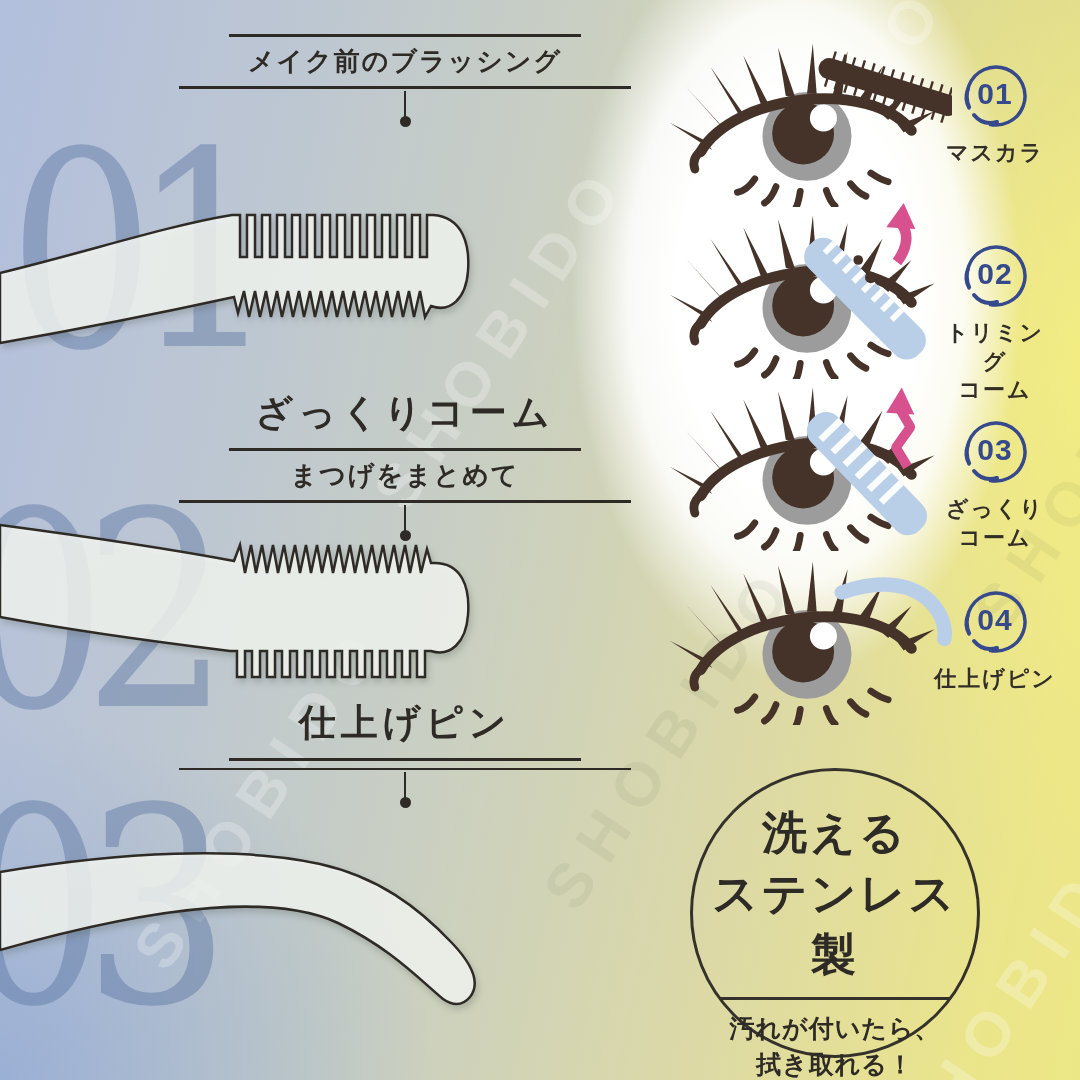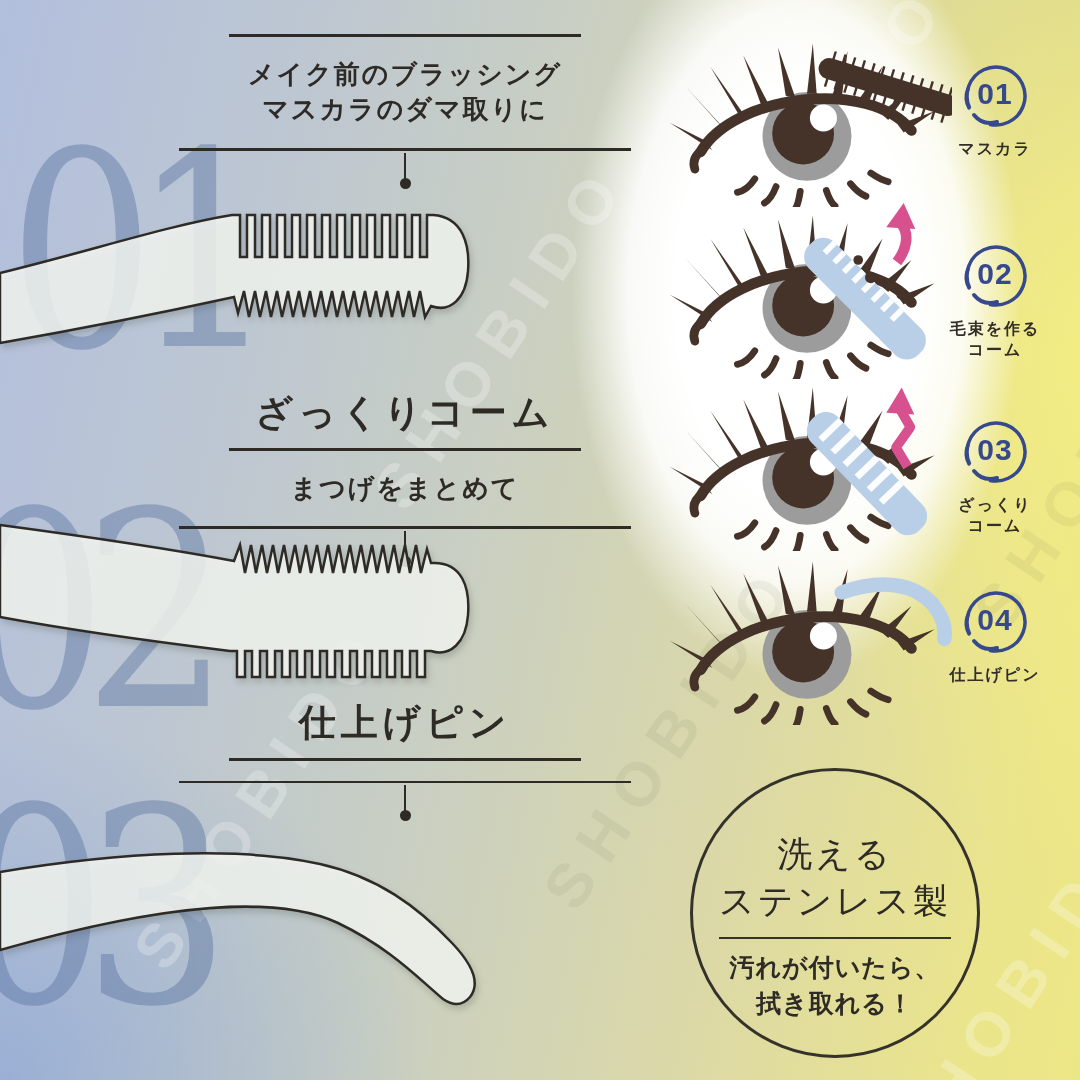--- a/index.html
+++ b/index.html
@@ -18,39 +18,39 @@
     transform:rotate(-56deg);white-space:nowrap;}
   .wm.dark{color:rgba(70,80,60,0.07);}
   .bg-num{position:absolute;font-family:"DejaVu Serif","Liberation Serif",serif;font-size:272px;line-height:1;
     color:rgba(80,108,156,0.40);letter-spacing:-28px;transform:scaleX(.85);transform-origin:left top;}
   
   .section{position:absolute;left:170px;width:470px;text-align:center;}
   .sec-title{font-size:37px;font-weight:700;letter-spacing:5px;margin:0 0 10px;}
   .rule{height:2.5px;background:#2e2a25;}
   .rule-top{width:352px;margin:0 auto;}
   .rule-bottom{width:452px;margin:0 auto;}
-  .sec-desc{font-size:26px;font-weight:700;letter-spacing:2px;line-height:1.38;margin:20px 0;}
+  .sec-desc{font-size:26px;font-weight:700;letter-spacing:2px;line-height:1.38;margin:7px 0;}
   .connector{width:2.5px;height:26px;background:#2e2a25;margin:2px auto 0;}
   .conn-dot{width:11px;height:11px;border-radius:50%;background:#2e2a25;margin:-1px auto 0;}
   .tool-svg{position:absolute;filter:drop-shadow(2px 4px 3px rgba(80,90,80,0.3));}
   .tool-fill{fill:rgba(246,249,244,0.82);stroke:#2e2a25;stroke-width:2.5;}
   
   .eye-svg{position:absolute;width:290px;height:179px;}
   .ll{fill:none;stroke:#453329;stroke-width:7;stroke-linecap:round;}
   
   .badge{position:absolute;width:70px;height:70px;}
   .badge-num{position:absolute;left:0;top:14px;width:70px;text-align:center;
     font-size:30px;font-weight:bold;color:#36498c;letter-spacing:1px;}
   .badge-label{position:absolute;top:76px;left:-26px;width:122px;text-align:center;
-    font-size:16px;font-weight:700;letter-spacing:2px;line-height:1.3;color:#332e27;}
+    font-size:22px;font-weight:700;letter-spacing:2px;line-height:1.3;color:#332e27;}
   .badge-label span{display:block;}
   
   .wash-circle{position:absolute;left:690px;top:768px;width:290px;height:290px;border:3px solid #35312b;
     border-radius:50%;box-sizing:border-box;text-align:center;}
-  .wash-title{font-size:35px;font-weight:400;letter-spacing:3px;line-height:1.35;margin-top:59px;}
+  .wash-title{font-size:45px;font-weight:700;letter-spacing:3px;line-height:1.35;margin-top:32px;}
   .wash-title span{display:block;}
   .wash-divider{width:232px;height:2.5px;background:#35312b;margin:12px auto 10px;}
   .wash-desc{font-size:25px;font-weight:700;letter-spacing:1px;line-height:1.45;}
   .wash-desc span{display:block;}
 </style>
 </head>
 <body>
 
 <div id="canvas">
 
@@ -92,21 +92,20 @@
         <path class="ll" d="M195,161 q8,10 16,13"></path>
         <path class="ll" d="M216,150 q10,7 18,9"></path>
       </g>
     </defs>
   </svg>
 
   <div class="section" style="top:34px;">
     <div class="rule rule-top"></div>
     <div class="sec-desc">
       <span style="display:block">メイク前のブラッシング</span>
-      <span style="display:block">マスカラのダマ取りに</span>
     </div>
     <div class="rule rule-bottom"></div>
     <div class="connector"></div>
     <div class="conn-dot"></div>
   </div>
 
   <div class="section" style="top:388px;">
     <div class="sec-title">ざっくりコーム</div>
     <div class="rule rule-top"></div>
     <div class="sec-desc">
@@ -220,21 +219,21 @@
   </div>
 
   <div class="badge" style="left:960px;top:243px;">
     <svg width="70" height="70" viewBox="0 0 70 70">
       <circle cx="36" cy="33" r="29" fill="none" stroke="#36498c" stroke-width="3.5" stroke-dasharray="156 26" transform="rotate(155 36 33)"></circle>
       <path d="M8,26 q-4,10 1,19" stroke="#36498c" stroke-width="3.5" fill="none" stroke-linecap="round"></path>
       <path d="M14,52 q9,11 23,7" stroke="#36498c" stroke-width="4" fill="none" stroke-linecap="round"></path>
     </svg>
     <div class="badge-num">02</div>
     <div class="badge-label">
-      <span>毛束を作る</span>
+      <span>トリミング</span>
       <span>コーム</span>
     </div>
   </div>
 
   <div class="badge" style="left:960px;top:419px;">
     <svg width="70" height="70" viewBox="0 0 70 70">
       <circle cx="36" cy="33" r="29" fill="none" stroke="#36498c" stroke-width="3.5" stroke-dasharray="156 26" transform="rotate(155 36 33)"></circle>
       <path d="M8,26 q-4,10 1,19" stroke="#36498c" stroke-width="3.5" fill="none" stroke-linecap="round"></path>
       <path d="M14,52 q9,11 23,7" stroke="#36498c" stroke-width="4" fill="none" stroke-linecap="round"></path>
     </svg>

